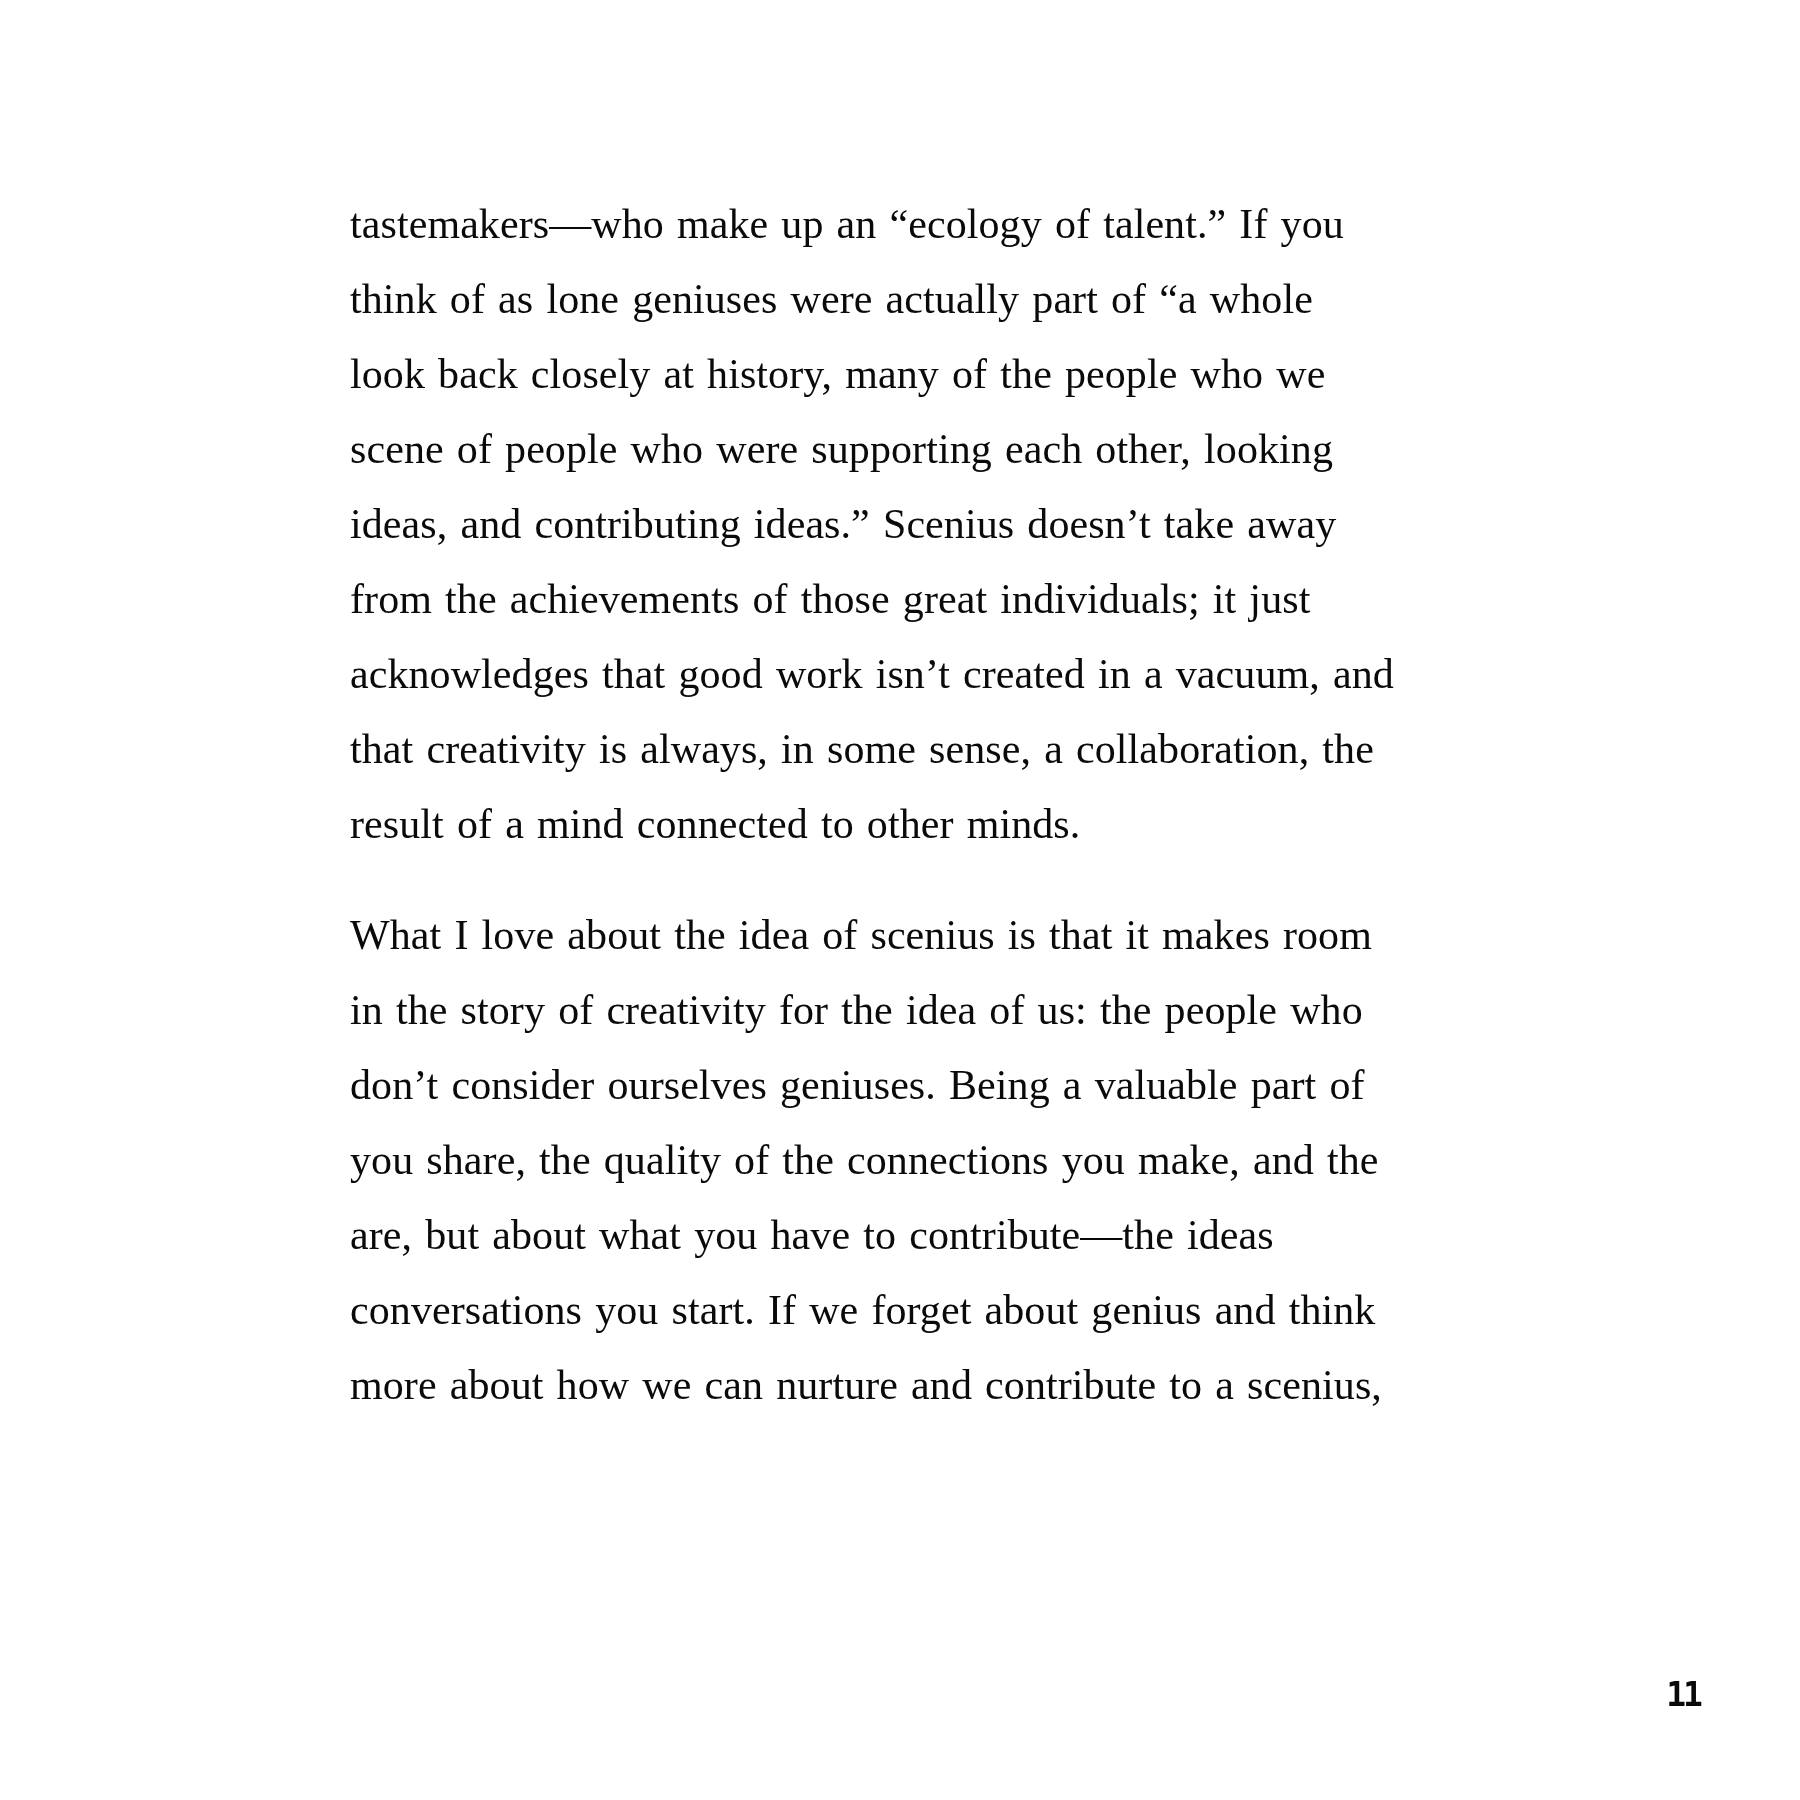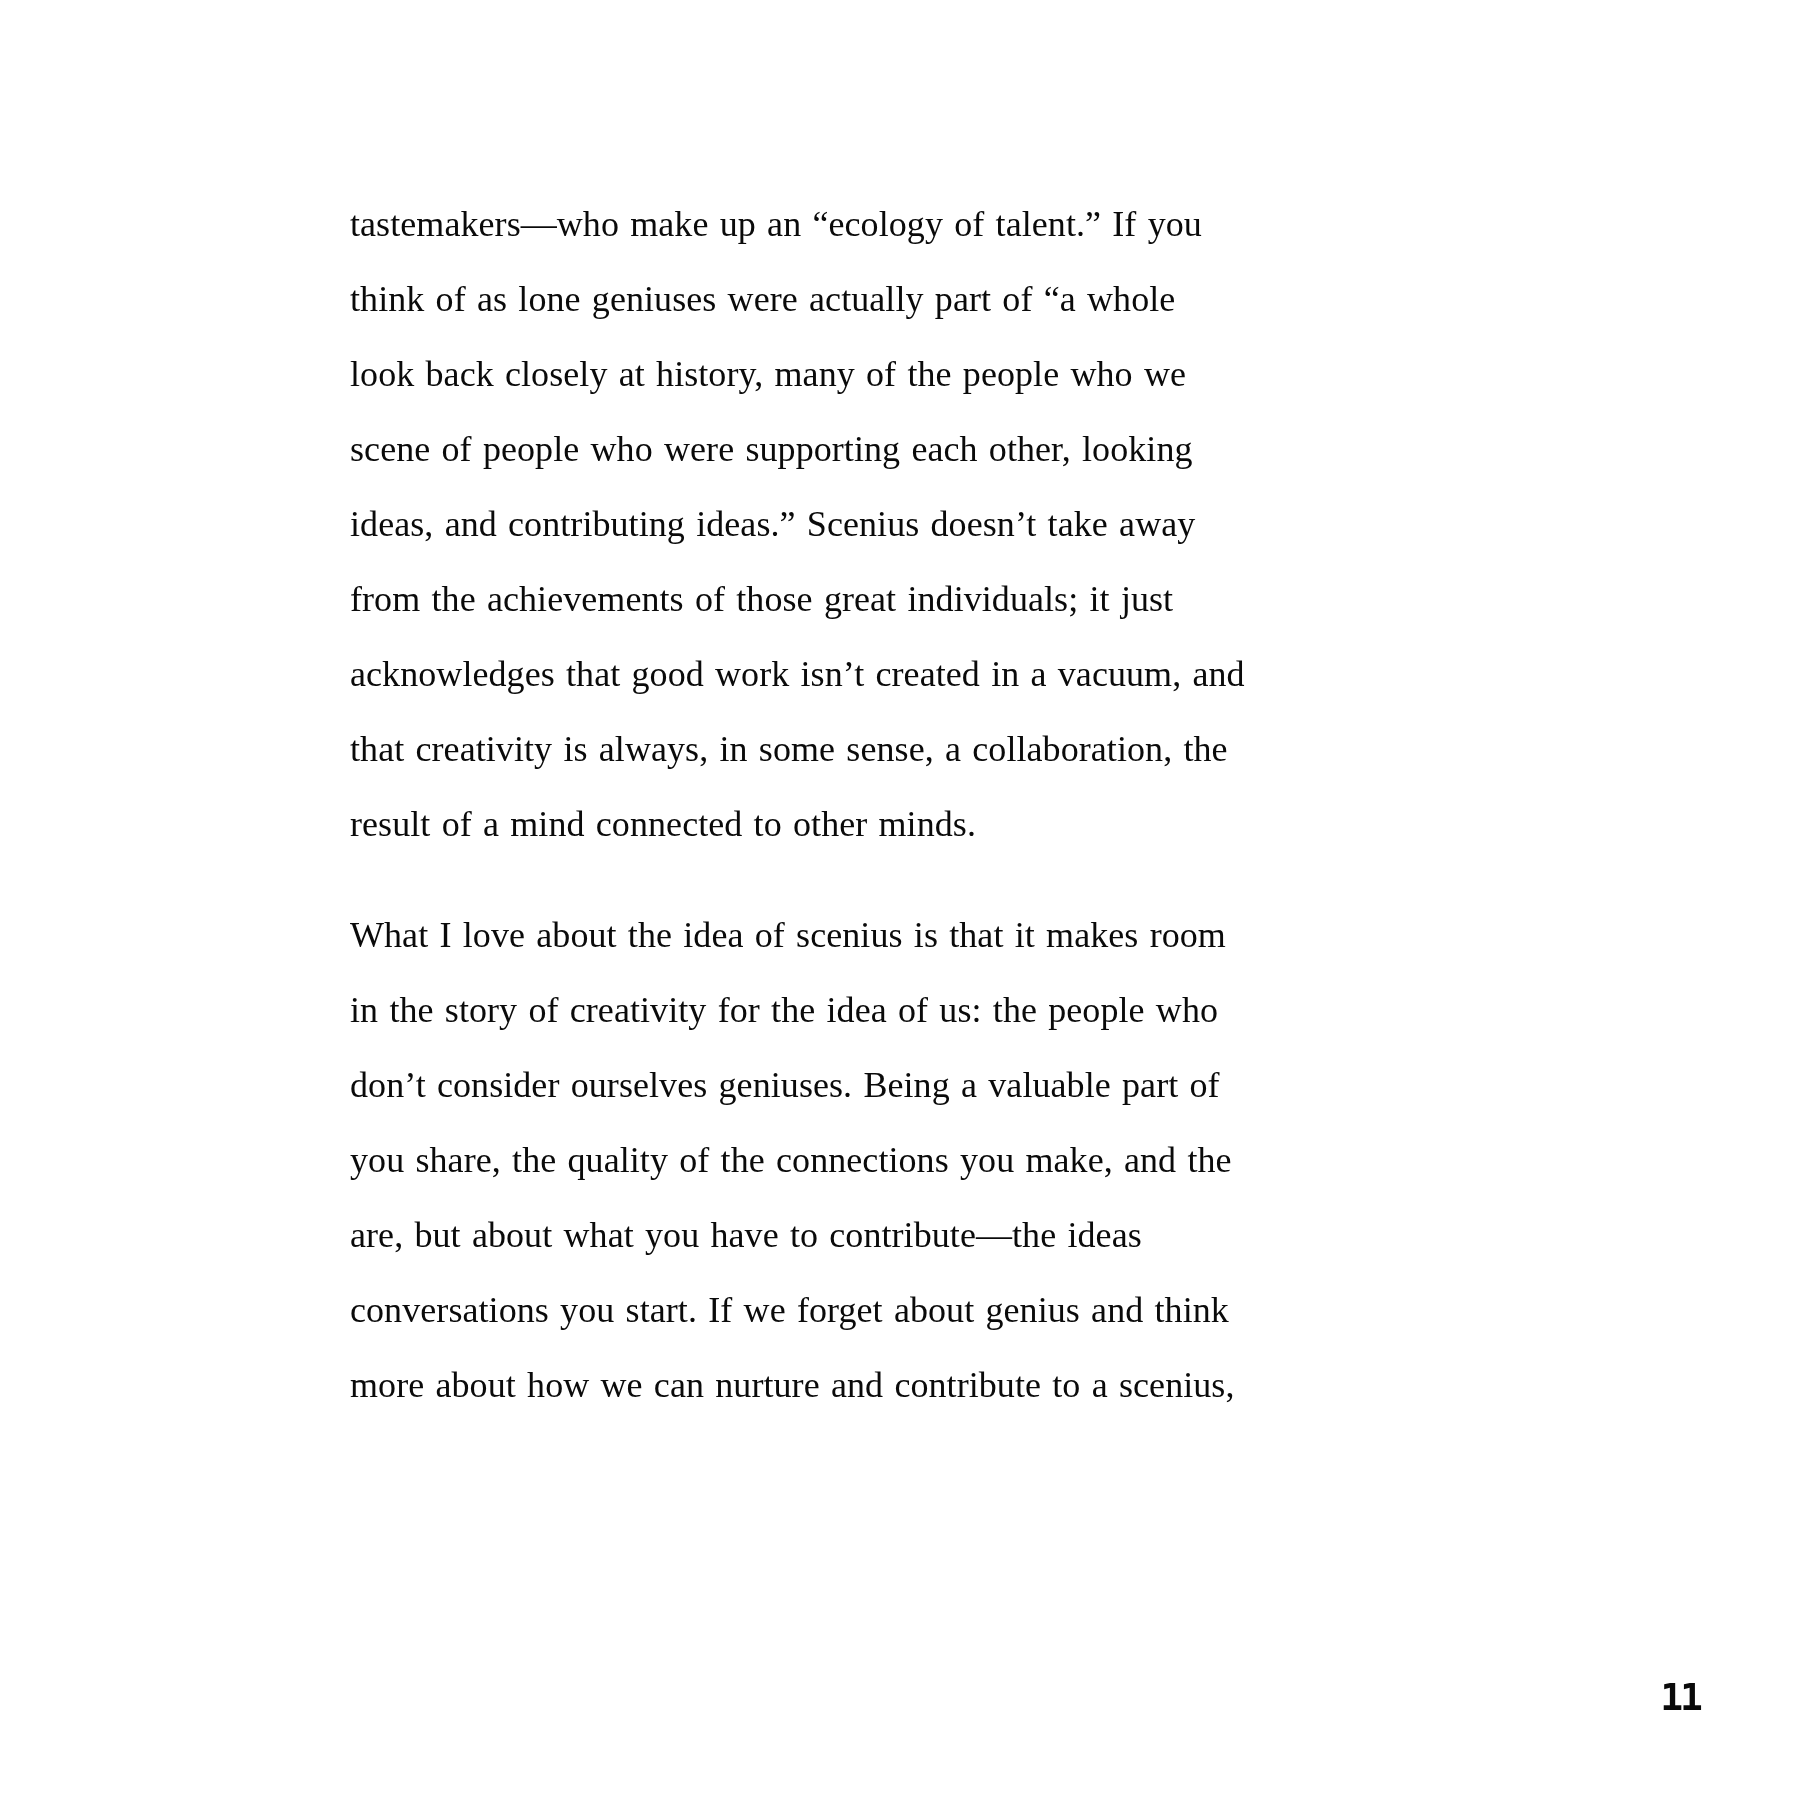--- a/index.html
+++ b/index.html
@@ -29,32 +29,32 @@
   .paragraph {
     margin: 0;
     padding: 0;
   }
   .paragraph + .paragraph {
     margin-top: 36px;
   }
   .line {
     height: 75px;
     line-height: 75px;
-    font-size: 36px;
+    font-size: 42px;
     white-space: nowrap;
     word-spacing: 0.06em;
     letter-spacing: 0.002em;
   }
   .page-number {
     position: absolute;
     top: 1678px;
     right: 100px;
     font-family: "DejaVu Sans Mono", monospace;
     font-weight: bold;
-    font-size: 38px;
+    font-size: 33px;
     line-height: 1;
     letter-spacing: -3px;
     color: #0a0a0a;
   }
 </style>
 </head>
 <body>
 
 <div class="page">
   <div class="text-block">

